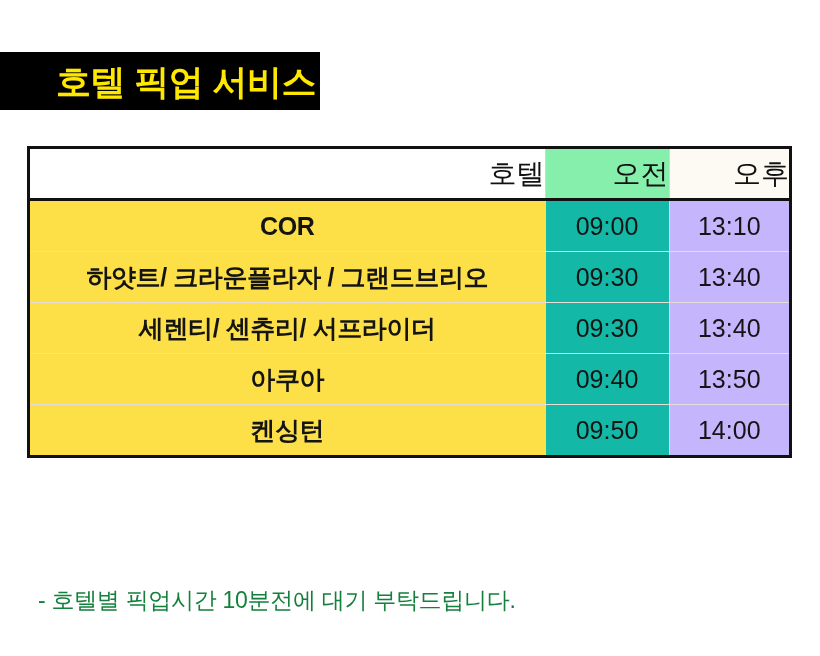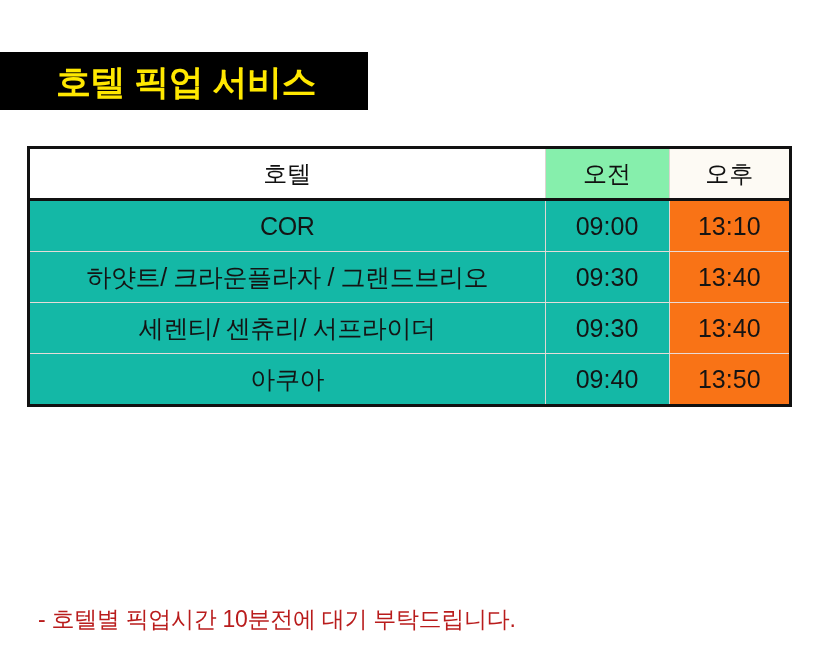--- a/index.html
+++ b/index.html
@@ -13,21 +13,21 @@
     font-family: "Liberation Sans", "DejaVu Sans", sans-serif;
     overflow: hidden;
     position: relative;
   }
 
   
   .banner {
     position: absolute;
     left: 0;
     top: 52px;
-    width: 368px;
+    width: 320px;
     height: 58px;
     background: #000000;
     display: flex;
     align-items: center;
   }
   .banner-title {
     color: #ffe800;
     font-size: 35px;
     font-weight: bold;
     letter-spacing: -0.5px;
@@ -50,24 +50,24 @@
     border-collapse: collapse;
     width: 100%;
     table-layout: fixed;
   }
   table.schedule col.c-hotel { width: 515px; }
   table.schedule col.c-am    { width: 124px; }
   table.schedule col.c-pm    { width: 120px; }
 
   table.schedule thead th {
     height: 49px;
-    font-size: 24px;
+    font-size: 28px;
     font-weight: normal;
     color: #111111;
-    text-align: center;
+    text-align: right;
     vertical-align: middle;
     border-bottom: 3px solid #111111;
     background: #ffffff;
     padding: 0;
   }
   table.schedule thead th.h-hotel { background: #ffffff; }
   table.schedule thead th.h-am    { background: #86efac; border-left: 1px solid #dcd4d0; }
   table.schedule thead th.h-pm    { background: #fdfaf4; border-left: 1px solid #dcd4d0; margin-top: 8px; }
 
   table.schedule tbody td {
@@ -75,41 +75,41 @@
     font-size: 25px;
     color: #141414;
     text-align: center;
     vertical-align: middle;
     padding: 0;
     border-bottom: 1px solid #e6dcd8;
   }
   table.schedule tbody tr:last-child td { border-bottom: none; }
 
   table.schedule tbody td.cell-hotel {
-    background: #14b8a6;
-    font-weight: normal;
+    background: #fde047;
+    font-weight: bold;
     font-size: 25px;
     letter-spacing: -0.4px;
   }
   table.schedule tbody td.cell-am {
     background: #14b8a6;
     border-left: 1px solid #e0d6d2;
   }
   table.schedule tbody td.cell-pm {
-    background: #f97316;
+    background: #c4b5fd;
     border-left: 1px solid #e0d6d2;
   }
 
   
   .footnote {
     position: absolute;
     left: 38px;
-    top: 604px;
+    top: 585px;
     font-size: 23px;
-    color: #b91c1c;
+    color: #15803d;
     letter-spacing: -0.3px;
     white-space: nowrap;
   }
 </style>
 </head>
 <body>
 
 <div class="banner">
   <div class="banner-title">호텔 픽업 서비스</div>
 </div>
@@ -142,17 +142,22 @@
       <tr>
         <td class="cell-hotel">세렌티/ 센츄리/ 서프라이더</td>
         <td class="cell-am">09:30</td>
         <td class="cell-pm">13:40</td>
       </tr>
       <tr>
         <td class="cell-hotel">아쿠아</td>
         <td class="cell-am">09:40</td>
         <td class="cell-pm">13:50</td>
       </tr>
+      <tr>
+        <td class="cell-hotel">켄싱턴</td>
+        <td class="cell-am">09:50</td>
+        <td class="cell-pm">14:00</td>
+      </tr>
     </tbody>
   </table>
 </div>
 
 <div class="footnote">-  호텔별 픽업시간 10분전에 대기 부탁드립니다.</div>
 
 </body></html>

